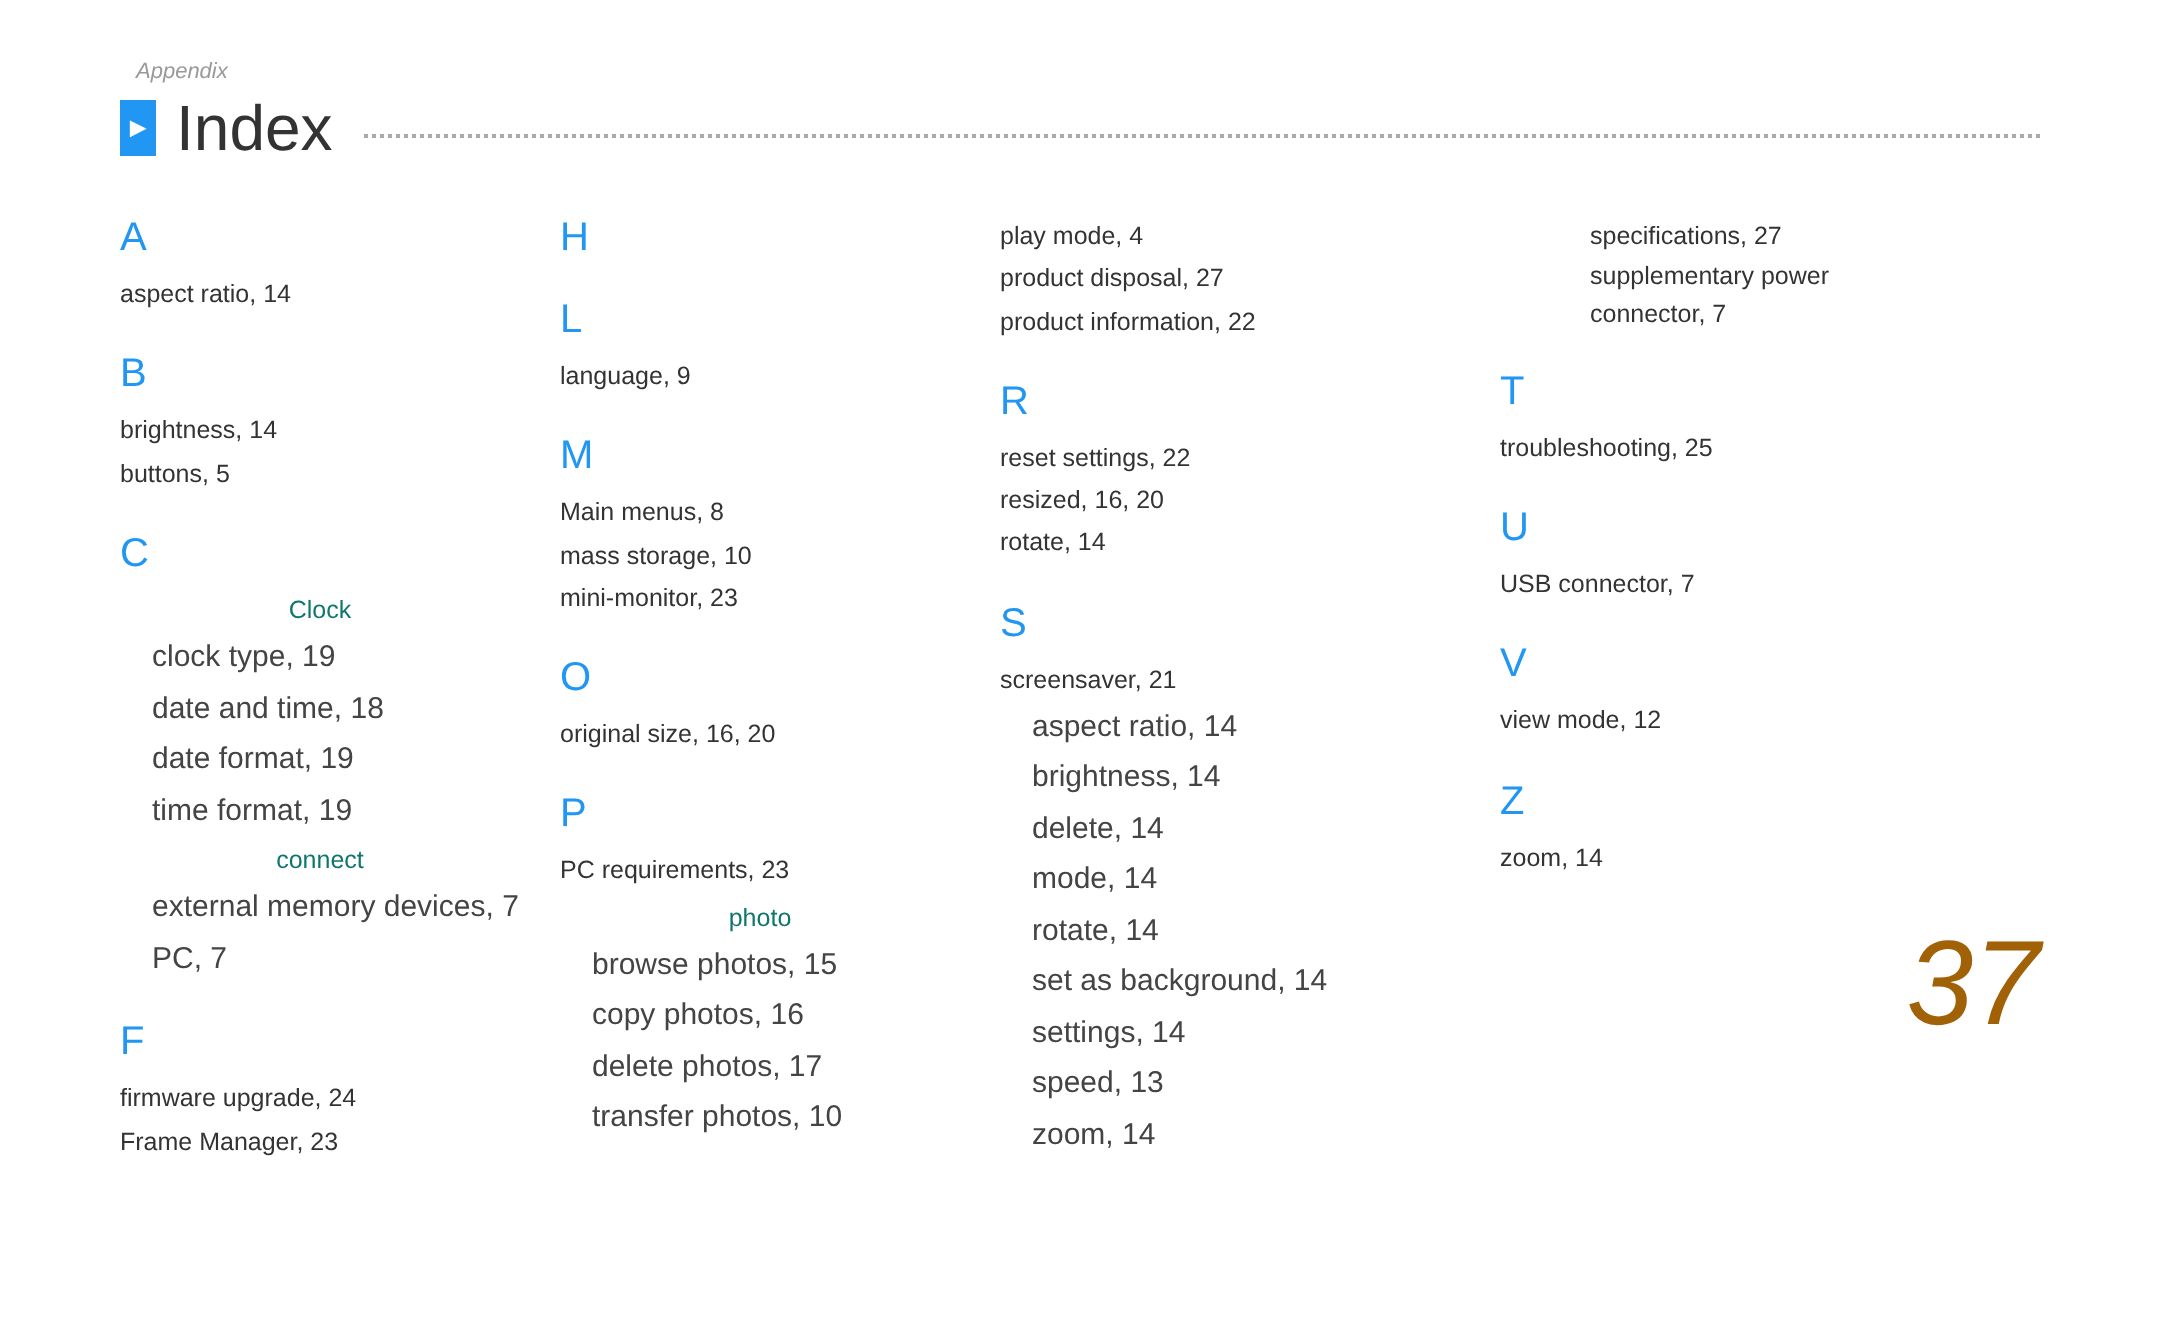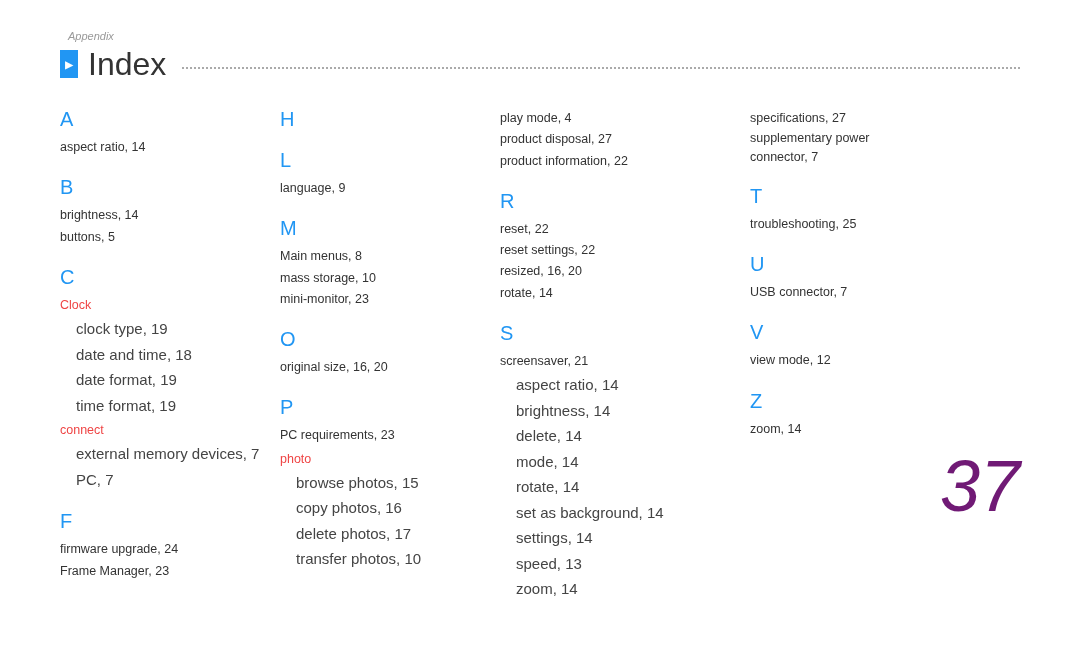--- a/index.html
+++ b/index.html
@@ -97,33 +97,34 @@
     }
 
     .entry-sub {
       font-size: 15px;
       color: #444;
       padding-left: 16px;
     }
 
     .entry-group-label {
       font-size: 12.5px;
-      color: #ef4444;
+      color: #0f766e;
       font-weight: normal;
       margin-top: 2px;
+      text-align: center;
     }
 
     
     .page-number {
       position: absolute;
       bottom: 30px;
       right: 60px;
-      font-size: 72px;
+      font-size: 60px;
       font-weight: 200;
-      color: #701a75;
+      color: #a16207;
       font-style: italic;
       line-height: 1;
     }
   </style>
 </head>
 <body>
 
 <div class="page">
 
   <div class="appendix-label">Appendix</div>
@@ -185,40 +186,39 @@
     </div>
 
     <div class="column">
       <div style="margin-top: 0;">
         <div class="entry entry-main">play mode,  4</div>
         <div class="entry entry-main">product disposal,  27</div>
         <div class="entry entry-main">product information,  22</div>
       </div>
 
       <div class="section-letter">R</div>
-      <div class="entry entry-main">reset,  22</div>
       <div class="entry entry-main">reset settings,  22</div>
       <div class="entry entry-main">resized,  16, 20</div>
       <div class="entry entry-main">rotate,  14</div>
 
       <div class="section-letter">S</div>
       <div class="entry entry-main">screensaver,  21</div>
       <div class="entry entry-sub">aspect ratio,  14</div>
       <div class="entry entry-sub">brightness,  14</div>
       <div class="entry entry-sub">delete,  14</div>
       <div class="entry entry-sub">mode,  14</div>
       <div class="entry entry-sub">rotate,  14</div>
       <div class="entry entry-sub">set as background,  14</div>
       <div class="entry entry-sub">settings,  14</div>
       <div class="entry entry-sub">speed,  13</div>
       <div class="entry entry-sub">zoom,  14</div>
     </div>
 
     <div class="column">
-      <div style="margin-top: 0;">
+      <div style="margin-top: 0; margin-left: 45px;">
         <div class="entry entry-main">specifications,  27</div>
         <div class="entry entry-main" style="line-height: 1.5;">supplementary power<br>connector,  7</div>
       </div>
 
       <div class="section-letter">T</div>
       <div class="entry entry-main">troubleshooting,  25</div>
 
       <div class="section-letter">U</div>
       <div class="entry entry-main">USB connector,  7</div>
 

